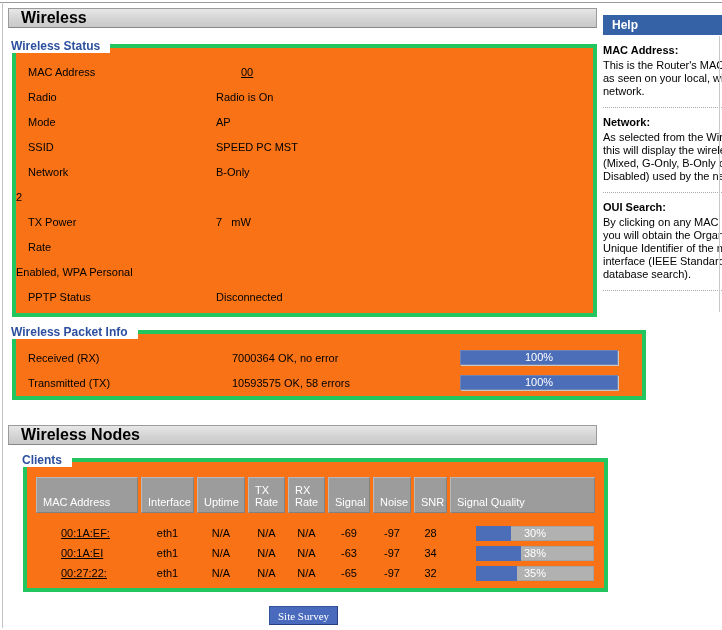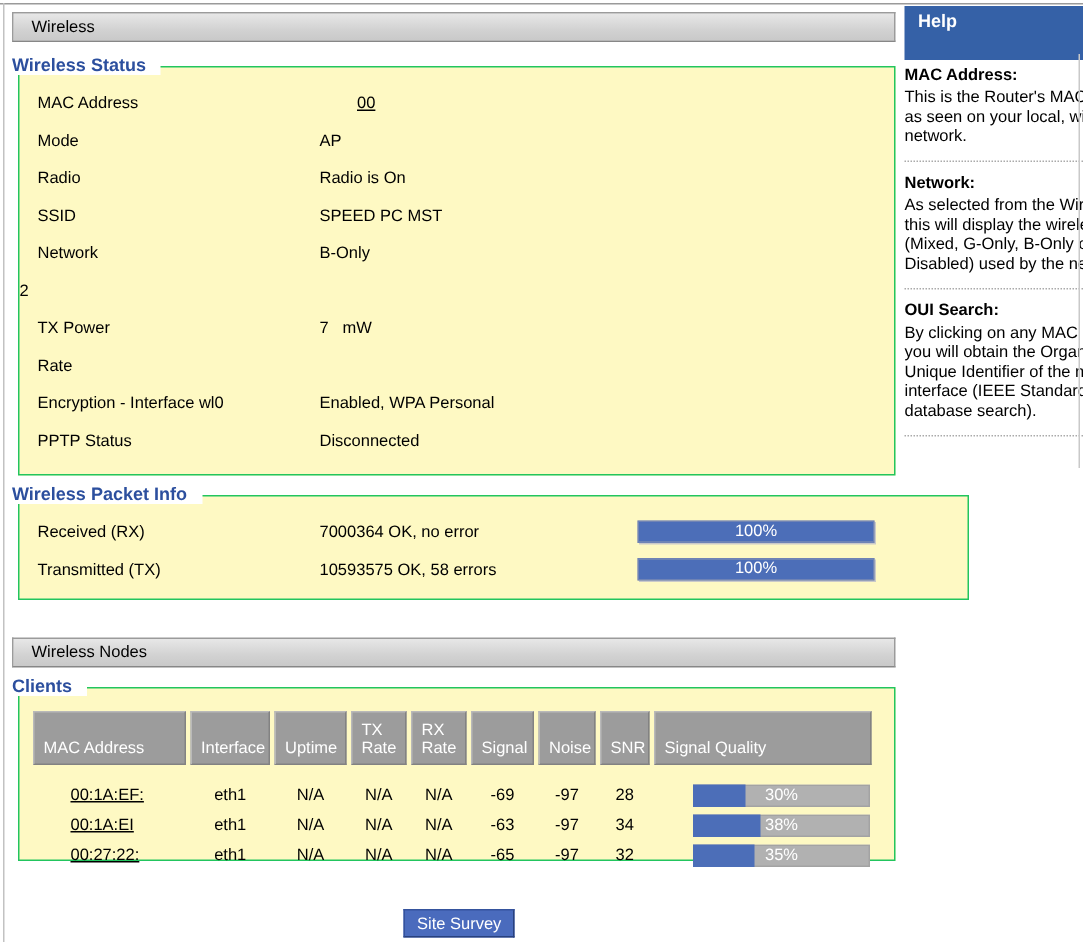--- a/index.html
+++ b/index.html
@@ -7,46 +7,46 @@
   body { font-family:"Liberation Sans","DejaVu Sans",sans-serif; font-size:11px; color:#000; }
   #page { position:relative; width:722px; height:630px; overflow:hidden; background:#fff; }
 
   .top-rule   { position:absolute; left:0; top:2px; width:722px; border-top:1px solid #9a9a9a; }
   .left-rule  { position:absolute; left:2px; top:2px; height:626px; border-left:1px solid #c2c2c2; }
 
   .bar-header {
     position:absolute; left:8px; width:589px; height:20px;
     background:linear-gradient(180deg,#e7e7e7 0%,#d2d2d2 60%,#c9c9c9 100%);
     border:1px solid #9b9b9b; border-bottom-color:#878787;
-    font-weight:normal; font-size:11px; line-height:18px; padding-left:12px; color:#000;
+    font-weight:bold; font-size:16px; line-height:18px; padding-left:12px; color:#000;
   }
   #wireless-bar { top:8px; }
   #nodes-bar { top:425px; }
 
   .help-titlebar {
-    position:absolute; left:603px; top:4px; width:119px; height:36px;
+    position:absolute; left:603px; top:15px; width:119px; height:20px;
     background:#3561a7; color:#fff; font-weight:bold; font-size:12px;
     line-height:20px; padding-left:9px;
   }
 
-  .fieldset { position:absolute; border:1px solid #22c55e; background:#fef9c3; }
+  .fieldset { position:absolute; border:4px solid #22c55e; background:#f97316; }
   .legend {
     position:absolute; top:-9px; left:-5px; background:#fff; padding-right:10px;
     color:#2c4f9e; font-weight:bold; font-size:12px; white-space:nowrap;
   }
   #fs-status { left:12px; top:44px; width:585px; height:273px; padding-top:11px; }
   #fs-packet { left:12px; top:330px; width:634px; height:70px; padding-top:11px; }
-  #fs-clients{ left:12px; top:458px; width:585px; height:116px; padding-top:15px; }
+  #fs-clients{ left:23px; top:458px; width:585px; height:134px; padding-top:15px; }
 
   .kv-row { display:flex; align-items:center; height:25px; }
   .kv-label { width:200px; padding-left:12px; }
   .kv-value { white-space:pre-wrap; }
   a.plain-link { color:#000; text-decoration:underline; cursor:pointer;padding-left:25px; }
 
-  .pk-row { display:flex; align-items:center; height:25px; }
+  .pk-row { display:flex; align-items:center; height:25px;gap:16px; }
   .pk-label { width:200px; padding-left:12px; }
   .pk-value { width:200px; }
   .progress100 {
     width:158px; height:15px; margin-left:12px; position:relative;
     background:#b1b1b1; border:1px solid #6f83b5; box-shadow:1px 1px 0 #c9c9c9;
   }
   .progress100 .fill { position:absolute; left:0; top:0; bottom:0; background:#4c6eb8; }
   .progress100 .ptext { position:absolute; inset:0; color:#fff; text-align:center; line-height:13px; }
 
   .clients-table { margin-left:9px; width:562px; }
@@ -68,21 +68,21 @@
     width:118px; height:15px; position:relative; background:#b1b1b1;
     margin-left:auto; margin-right:1px; box-shadow:0 0 0 1px #a3a3a3 inset;
   }
   .qbar .fill { position:absolute; left:0; top:0; bottom:0; background:#4c6eb8; }
   .qbar .ptext { position:absolute; inset:0; color:#fff; text-align:center; line-height:15px; }
 
   .site-survey {
     position:absolute; left:269px; top:606px; height:19px; padding:0 8px;
     background:#4a6bbd; color:#fff; border:1px solid #35539d;
     border-right-color:#28417e; border-bottom-color:#28417e;
-    font-family:Liberation Sans, sans-serif; font-size:11px; cursor:pointer;
+    font-family:Liberation Serif, serif; font-size:11px; cursor:pointer;
   }
 
   .help-panel { position:absolute; left:603px; top:36px; width:175px; }
   .help-section h4 { font-size:11px; margin:8px 0 3px; }
   .help-section p { font-size:11px; line-height:13px; }
   .help-sep { border-bottom:1px dotted #aaaaaa; margin:9px 0 1px; }
   .help-right-rule { position:absolute; left:719px; top:36px; height:276px; border-left:1px solid #c9c9c9; }
 </style>
 </head>
 <body>
@@ -95,48 +95,47 @@
   <div class="help-titlebar">Help</div>
 
   <div class="fieldset" id="fs-status">
     <div class="legend">Wireless Status</div>
 
     <div class="kv-row">
       <div class="kv-label">MAC Address</div>
       <a class="plain-link">00</a>
     </div>
     <div class="kv-row">
+      <div class="kv-label">Radio</div>
+      <div class="kv-value">Radio is On</div>
+    </div>
+    <div class="kv-row">
       <div class="kv-label">Mode</div>
       <div class="kv-value">AP</div>
     </div>
     <div class="kv-row">
-      <div class="kv-label">Radio</div>
-      <div class="kv-value">Radio is On</div>
-    </div>
-    <div class="kv-row">
       <div class="kv-label">SSID</div>
       <div class="kv-value">SPEED PC MST</div>
     </div>
     <div class="kv-row">
       <div class="kv-label">Network</div>
       <div class="kv-value">B-Only</div>
     </div>
     <div class="kv-row">
       <div class="kv-value">2</div>
     </div>
     <div class="kv-row">
       <div class="kv-label">TX Power</div>
       <div class="kv-value">7   mW</div>
     </div>
     <div class="kv-row">
       <div class="kv-label">Rate</div>
       <div class="kv-value"></div>
     </div>
     <div class="kv-row">
-      <div class="kv-label">Encryption - Interface wl0</div>
       <div class="kv-value">Enabled, WPA Personal</div>
     </div>
     <div class="kv-row">
       <div class="kv-label">PPTP Status</div>
       <div class="kv-value">Disconnected</div>
     </div>
   </div>
 
   <div class="fieldset" id="fs-packet">
     <div class="legend">Wireless Packet Info</div>

